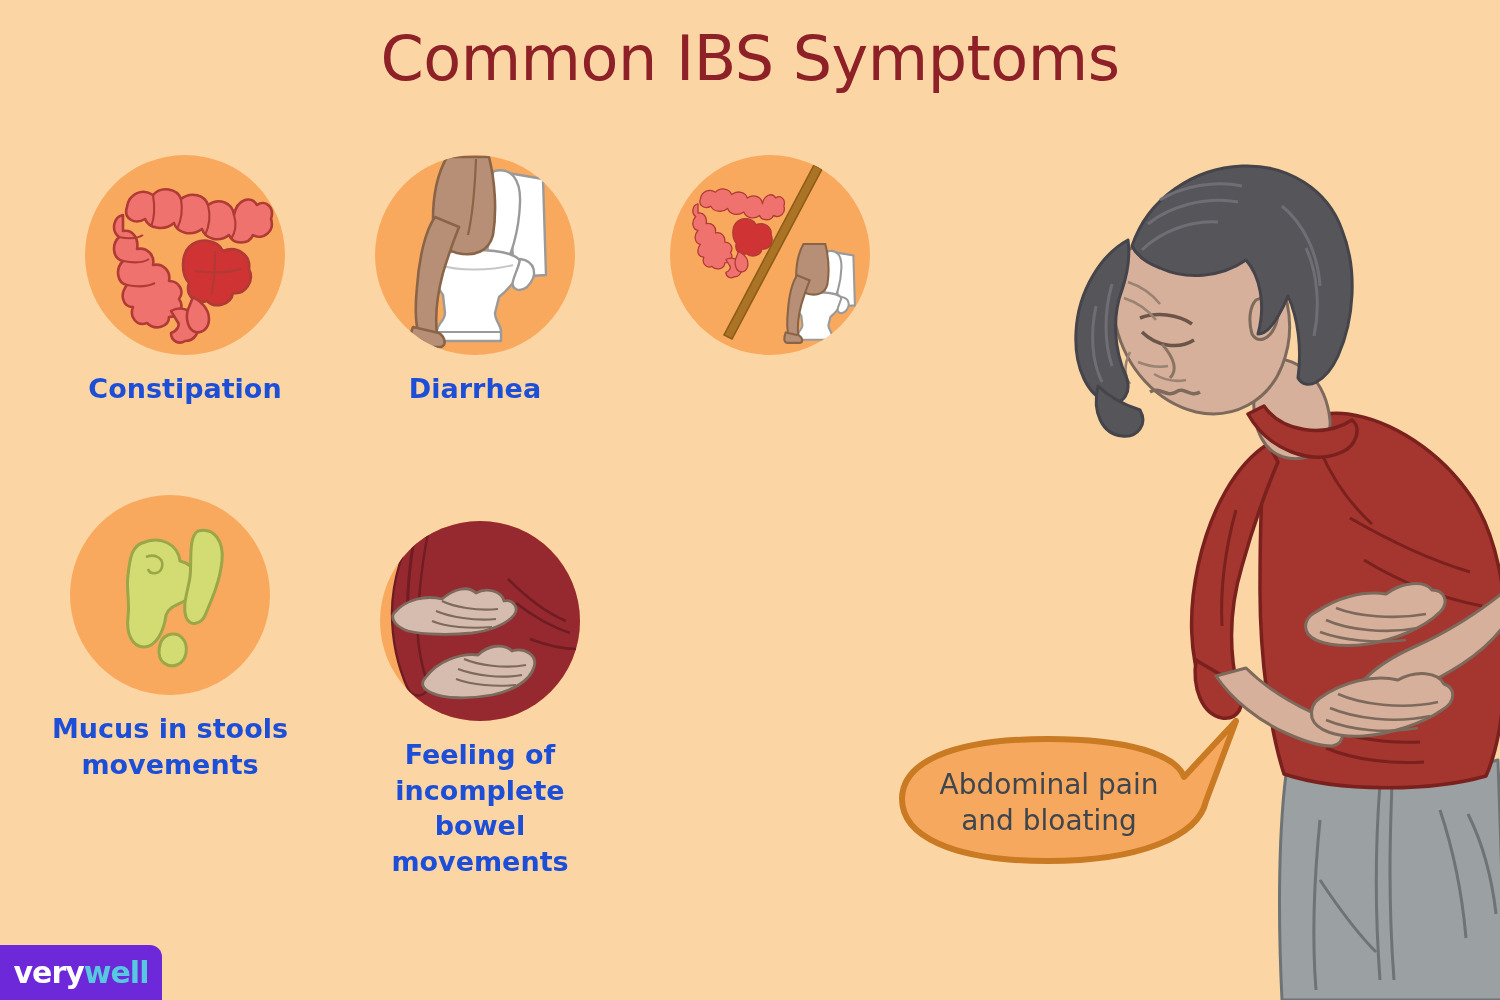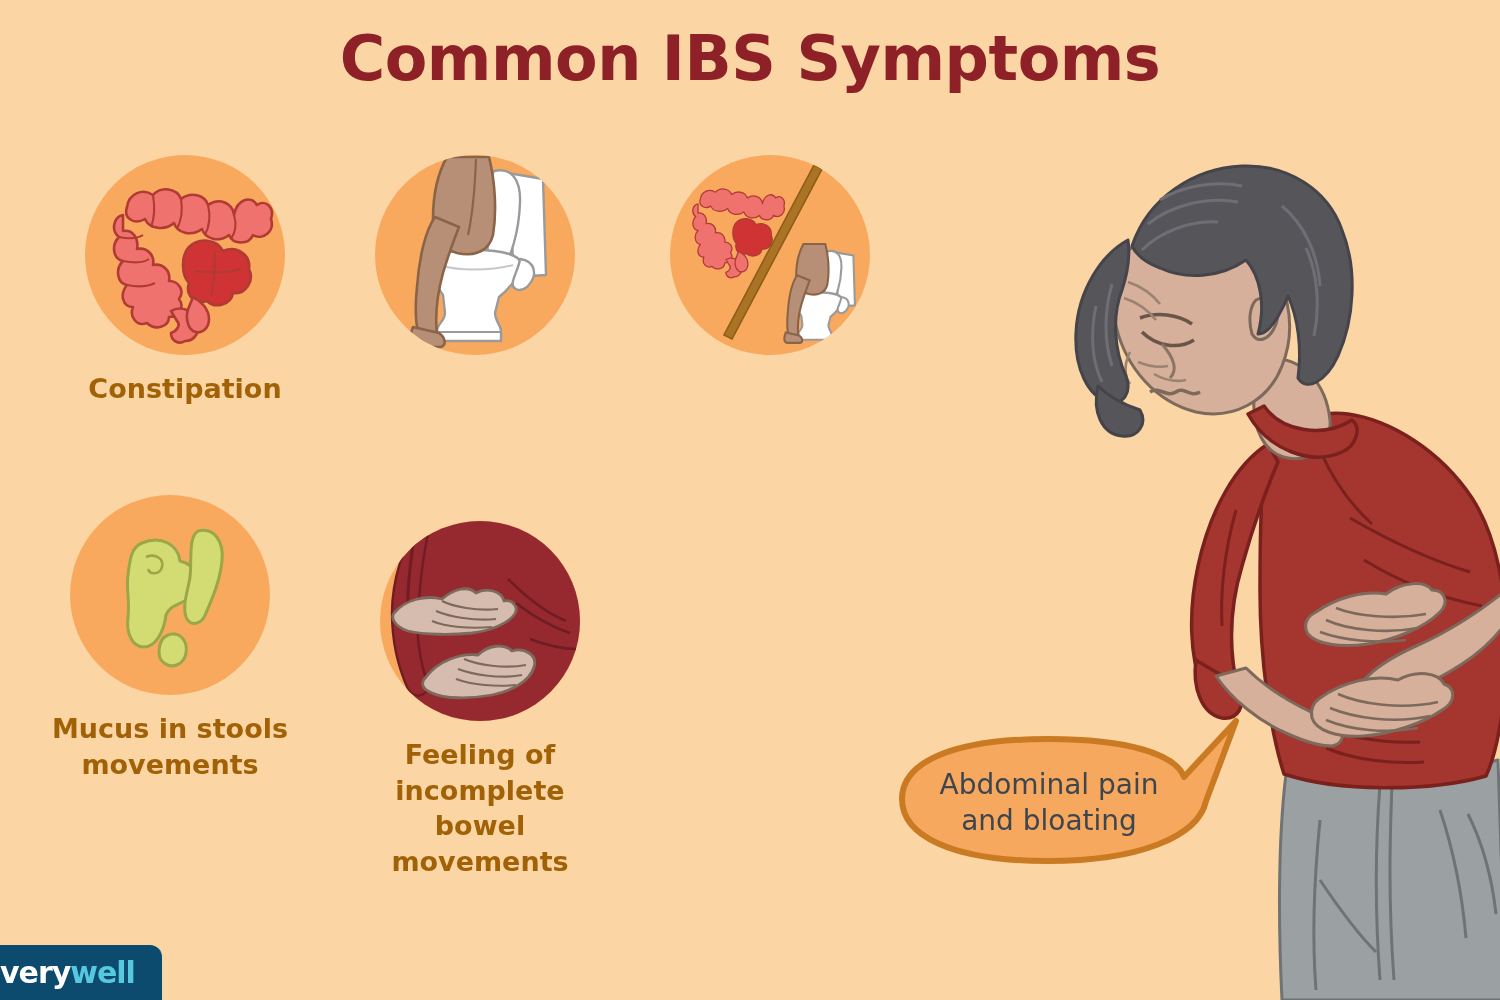--- a/index.html
+++ b/index.html
@@ -17,21 +17,21 @@
   }
 
   
   #title {
     position: absolute;
     left: 0;
     top: 22px;
     width: 1500px;
     text-align: center;
     font-family: "DejaVu Sans", sans-serif;
-    font-weight: bold;
+    font-weight: normal;
     font-size: 62px;
     letter-spacing: -0.5px;
     color: #8e2027;
     white-space: nowrap;
   }
 
   
   .symptom {
     position: absolute;
     width: 240px;
@@ -45,21 +45,21 @@
     border-radius: 50%;
     background: #f9a95e;
     overflow: hidden;
   }
   .sym-label {
     margin-top: 16px;
     font-family: "DejaVu Sans", sans-serif;
     font-weight: bold;
     font-size: 27px;
     line-height: 1.32;
-    color: #a16207;
+    color: #1d4ed8;
     white-space: pre-line;
   }
 
   
   #bubble-wrap {
     position: absolute;
     left: 880px;
     top: 715px;
     width: 430px;
     height: 175px;
@@ -88,24 +88,25 @@
     height: 880px;
   }
 
   
   #logo {
     position: absolute;
     left: 0;
     bottom: 0;
     width: 162px;
     height: 55px;
-    background: #0c4a6e;
+    background: #6d28d9;
     border-top-right-radius: 12px;
     display: flex;
     align-items: center;
+    justify-content: center;
   }
   #logo .logo-text {
     font-family: "DejaVu Sans", sans-serif;
     font-weight: bold;
     font-size: 30px;
     letter-spacing: -1px;
     line-height: 1;
   }
   #logo .lg-very { color: #ffffff; }
   #logo .lg-well { color: #56c9e0; }
@@ -181,20 +182,21 @@
                  C66,94 58,82 58,64 C58,38 64,16 72,2 Z"></path>
 
         <path fill="#b78f77" stroke="#8a6447" stroke-width="2.6" stroke-linejoin="round" d="M60,62 C50,76 44,104 42,132 C40,152 40,168 44,180
                  C48,188 60,188 62,180 C60,162 62,140 68,118 C74,98 80,82 84,72 Z"></path>
 
         <path fill="#b78f77" stroke="#8a6447" stroke-width="2.6" stroke-linejoin="round" d="M38,172 C34,182 34,190 40,192 L66,192 C72,190 70,182 64,178 Z"></path>
 
         <path fill="none" stroke="#8a6447" stroke-width="2.2" d="M101,4 C100,30 98,58 93,80"></path>
       </svg>
     </div>
+    <div class="sym-label">Diarrhea</div>
   </div>
 
   <div class="symptom" style="left:650px; top:155px;">
     <div class="sym-circle">
       <svg width="200" height="200" viewBox="0 0 200 200">
 
         <g stroke="#b03a34" stroke-width="2.2" stroke-linejoin="round" transform="translate(6,14) scale(0.58)">
           <path fill="#f0726f" d="M42,52 C44,38 58,33 68,40 C76,31 92,33 96,44 C106,36 120,40 123,50
                                    C134,42 148,48 149,60 C152,44 166,40 172,50 C180,44 190,52 186,64
                                    C190,76 178,86 168,80 C164,90 148,90 144,80 C134,88 120,84 117,74

